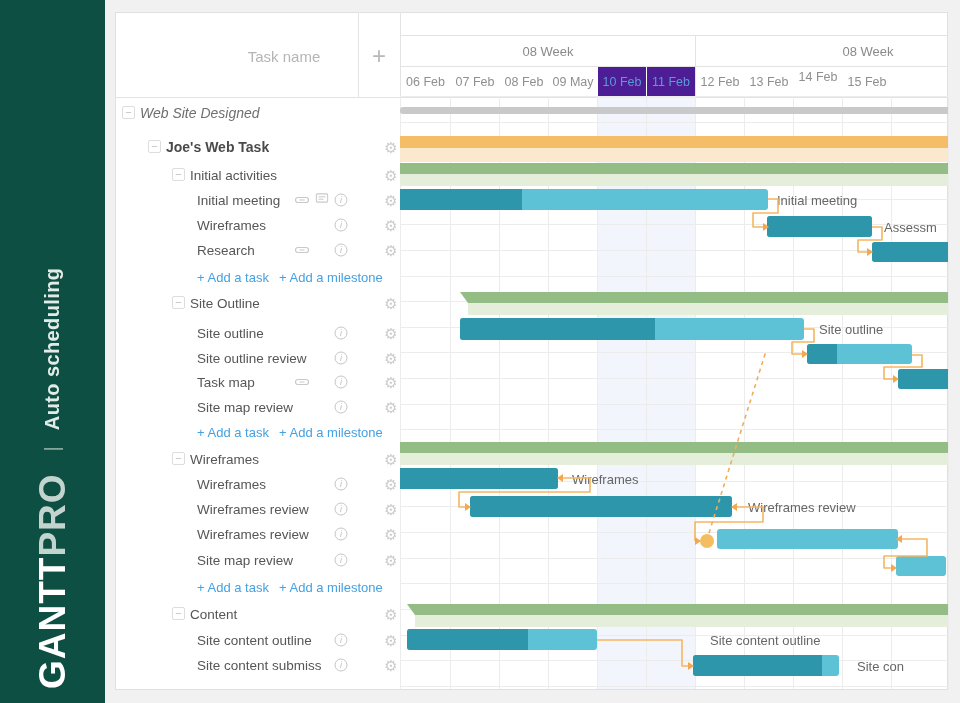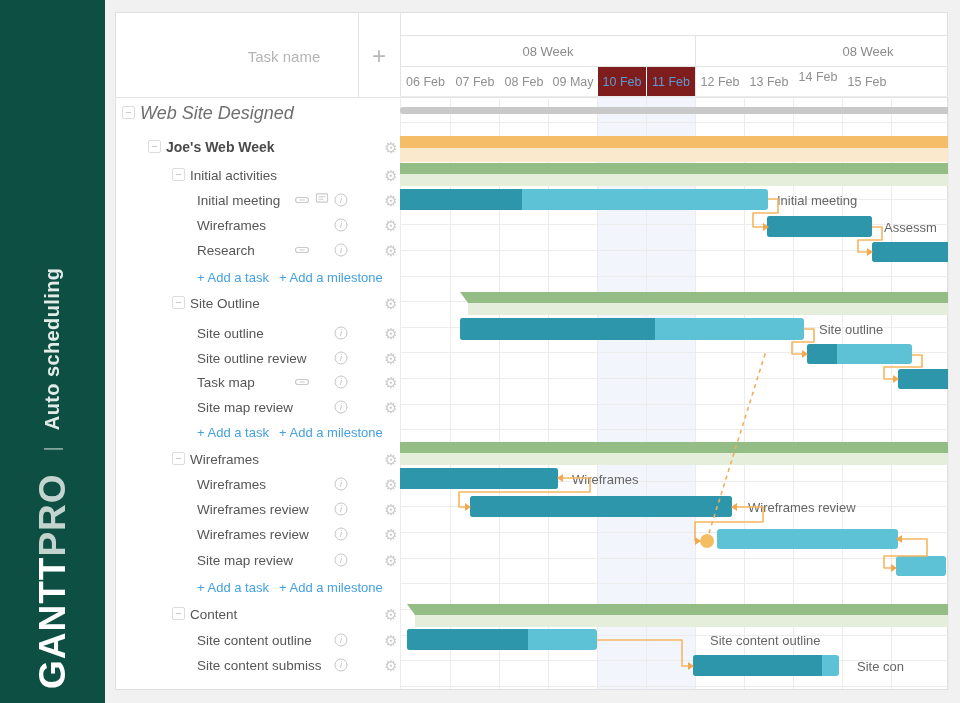--- a/index.html
+++ b/index.html
@@ -20,26 +20,26 @@
   .panel{position:absolute;left:115px;top:12px;width:833px;height:678px;background:#fff;
          border:1px solid #e0e0e0;}
   .hline{position:absolute;height:1px;background:#ececec;}
   .vline{position:absolute;width:1px;background:#ececec;}
   .weekend-bg{position:absolute;background:#edf2fa;opacity:.75;}
   
   .list-header-title{position:absolute;color:#b5b5b5;font-size:15px;}
   .add-col-btn{position:absolute;color:#b9b9b9;font-size:24px;font-weight:300;cursor:pointer;}
   .week-cell{position:absolute;color:#8a8a8a;font-size:13px;}
   .day-cell{position:absolute;color:#8f8f8f;font-size:12.5px;display:flex;align-items:center;justify-content:center;}
-  .day-cell.weekend{color:#5b9bd5;background:#7f1d1d;}
+  .day-cell.weekend{color:#5b9bd5;background:#4c1d95;}
   .hdr-border{position:absolute;background:#e3e3e3;}
   .collapse-box{position:absolute;width:13px;height:13px;border:1px solid #ddd;border-radius:2px;
                 color:#c0c0c0;font-size:11px;line-height:11px;text-align:center;background:#fff;cursor:pointer;}
   .lrow-label{position:absolute;white-space:nowrap;color:#565656;font-size:13.5px;transform:translateY(-50%);}
-  .lrow-label.root{font-style:italic;color:#6f6f6f;font-size:18px;}
+  .lrow-label.root{font-style:italic;color:#6f6f6f;font-size:14px;}
   .lrow-label.project{font-weight:bold;font-size:14px;color:#4a4a4a;}
   .lrow-label.group{font-size:13.5px;color:#555;}
   .gear{position:absolute;color:#cccccc;font-size:15px;transform:translate(-50%,-50%);
         font-family:"DejaVu Sans",sans-serif;cursor:pointer;}
   .mini-ic{position:absolute;transform:translate(-50%,-50%);}
   .info-ic{width:13px;height:13px;border:1px solid #c6c6c6;border-radius:50%;color:#c0c0c0;
            font-size:9px;line-height:11px;text-align:center;font-style:italic;background:#fff;}
   .add-link{position:absolute;color:#45a1e2;font-size:13px;transform:translateY(-50%);white-space:nowrap;cursor:pointer;}
   
   .bar{position:absolute;}
@@ -123,21 +123,21 @@
       <div class="hline" style="left: 400px; top: 583px; width: 548px;"></div>
       <div class="hline" style="left: 400px; top: 609px; width: 548px;"></div>
       <div class="hline" style="left: 400px; top: 635px; width: 548px;"></div>
       <div class="hline" style="left: 400px; top: 660px; width: 548px;"></div>
       <div class="hline" style="left: 400px; top: 686px; width: 548px;"></div>
     </div>
   <div id="list-layer">
       <div class="collapse-box" style="left: 122px; top: 106px;">−</div>
       <div class="lrow-label root" style="left: 140px; top: 113px;">Web Site Designed</div>
       <div class="collapse-box" style="left: 148px; top: 140px;">−</div>
-      <div class="lrow-label project" style="left: 166px; top: 147px;">Joe's Web Week</div>
+      <div class="lrow-label project" style="left: 166px; top: 147px;">Joe's Web Task</div>
       <div class="gear" style="left: 391px; top: 148px;">⚙</div>
       <div class="collapse-box" style="left: 172px; top: 168px;">−</div>
       <div class="lrow-label group" style="left: 190px; top: 175px;">Initial activities</div>
       <div class="gear" style="left: 391px; top: 176px;">⚙</div>
       <div class="lrow-label task" style="left: 197px; top: 200px;">Initial meeting</div>
       <div class="mini-ic" style="left: 302px; top: 200px;"><svg width="15" height="10" viewBox="0 0 15 10">
           <rect x="1" y="2.5" width="13" height="5" rx="2.5" fill="none" stroke="#c9c9c9" stroke-width="1.2"></rect>
           <line x1="5" y1="5" x2="10" y2="5" stroke="#c9c9c9" stroke-width="1.2"></line>
         </svg></div>
       <div class="mini-ic" style="left: 322px; top: 200px;"><svg width="13" height="12" viewBox="0 0 13 12">

